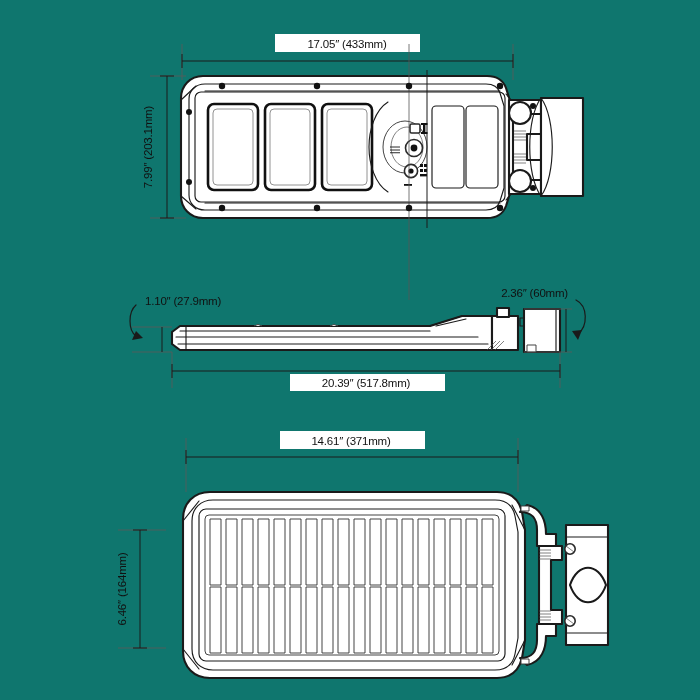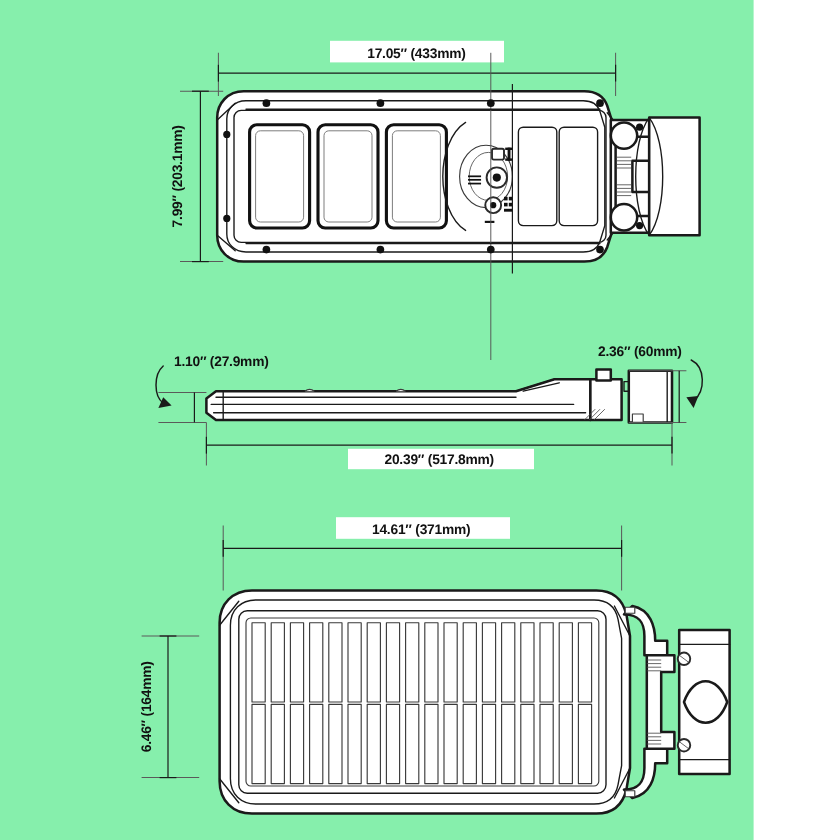--- a/index.html
+++ b/index.html
@@ -9,24 +9,23 @@
     background: #ffffff;
   }
   body {
     width: 700px;
     height: 700px;
     font-family: "Liberation Sans", sans-serif;
     overflow: hidden;
   }
   #drawing-root {
     position: relative;
-    width: 628px;
+    width: 700px;
     height: 700px;
-    background: #86efac;
-    font-weight: bold;
+    background: #0f766e;
   }
   svg.dwg {
     display: block;
     width: 700px;
     height: 700px;
   }
   
   .outline      { fill: #ffffff; stroke: #1a1a1a; stroke-width: 2.1; stroke-linejoin: round; stroke-linecap: round; }
   .outline-thin { fill: none;    stroke: #1a1a1a; stroke-width: 1.15; stroke-linejoin: round; stroke-linecap: round; }
   .inner        { fill: #ffffff; stroke: #2a2a2a; stroke-width: 1.6; stroke-linejoin: round; }

